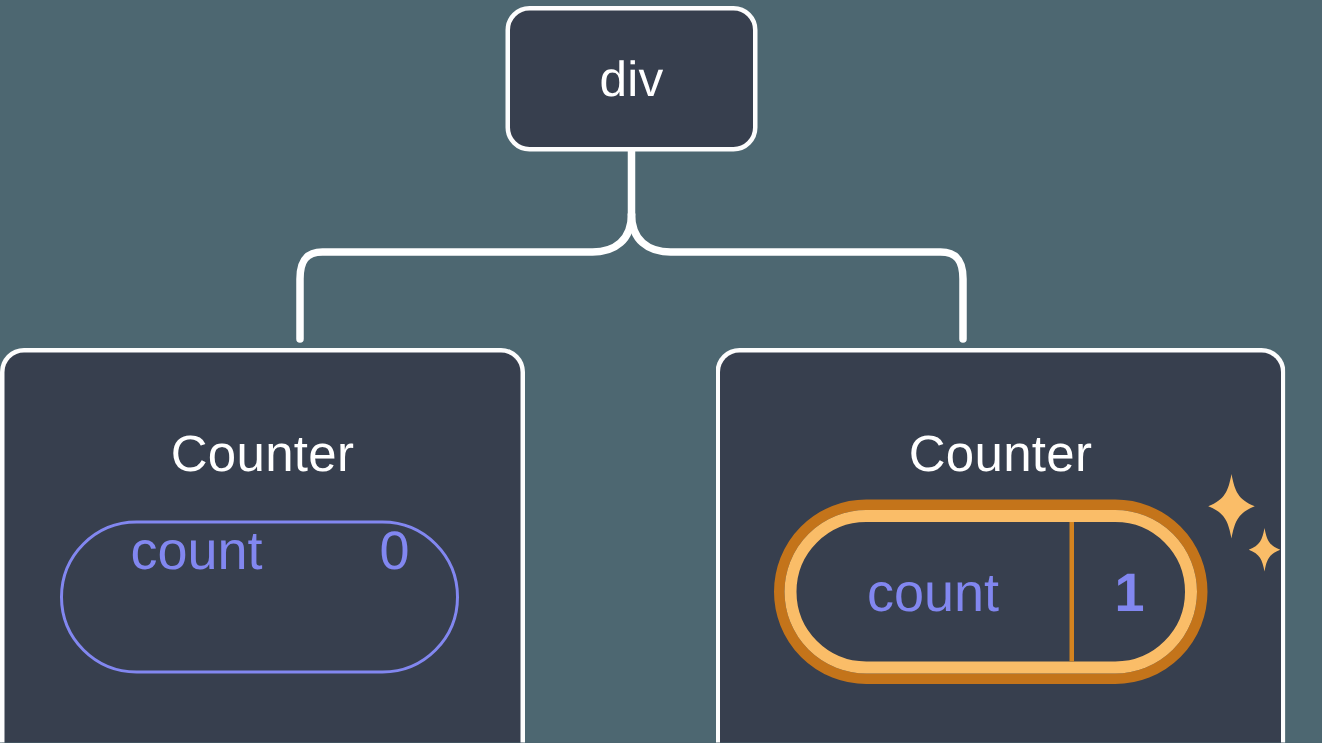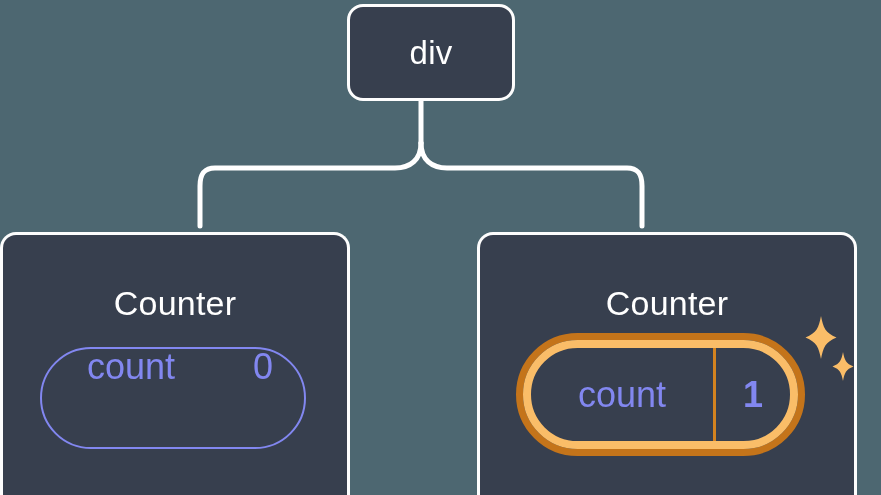--- a/index.html
+++ b/index.html
@@ -32,21 +32,21 @@
 
   
   .node {
     position: absolute;
     box-sizing: border-box;
     background: #373f4e;
     border: 3px solid #fdfdfd;
     border-radius: 16px;
   }
   .node-root {
-    left: 347px;
+    left: 337px;
     top: 4px;
     width: 168px;
     height: 97px;
     display: flex;
     align-items: center;
     justify-content: center;
   }
   .node-root-label {
     color: #ffffff;
     font-size: 33px;

